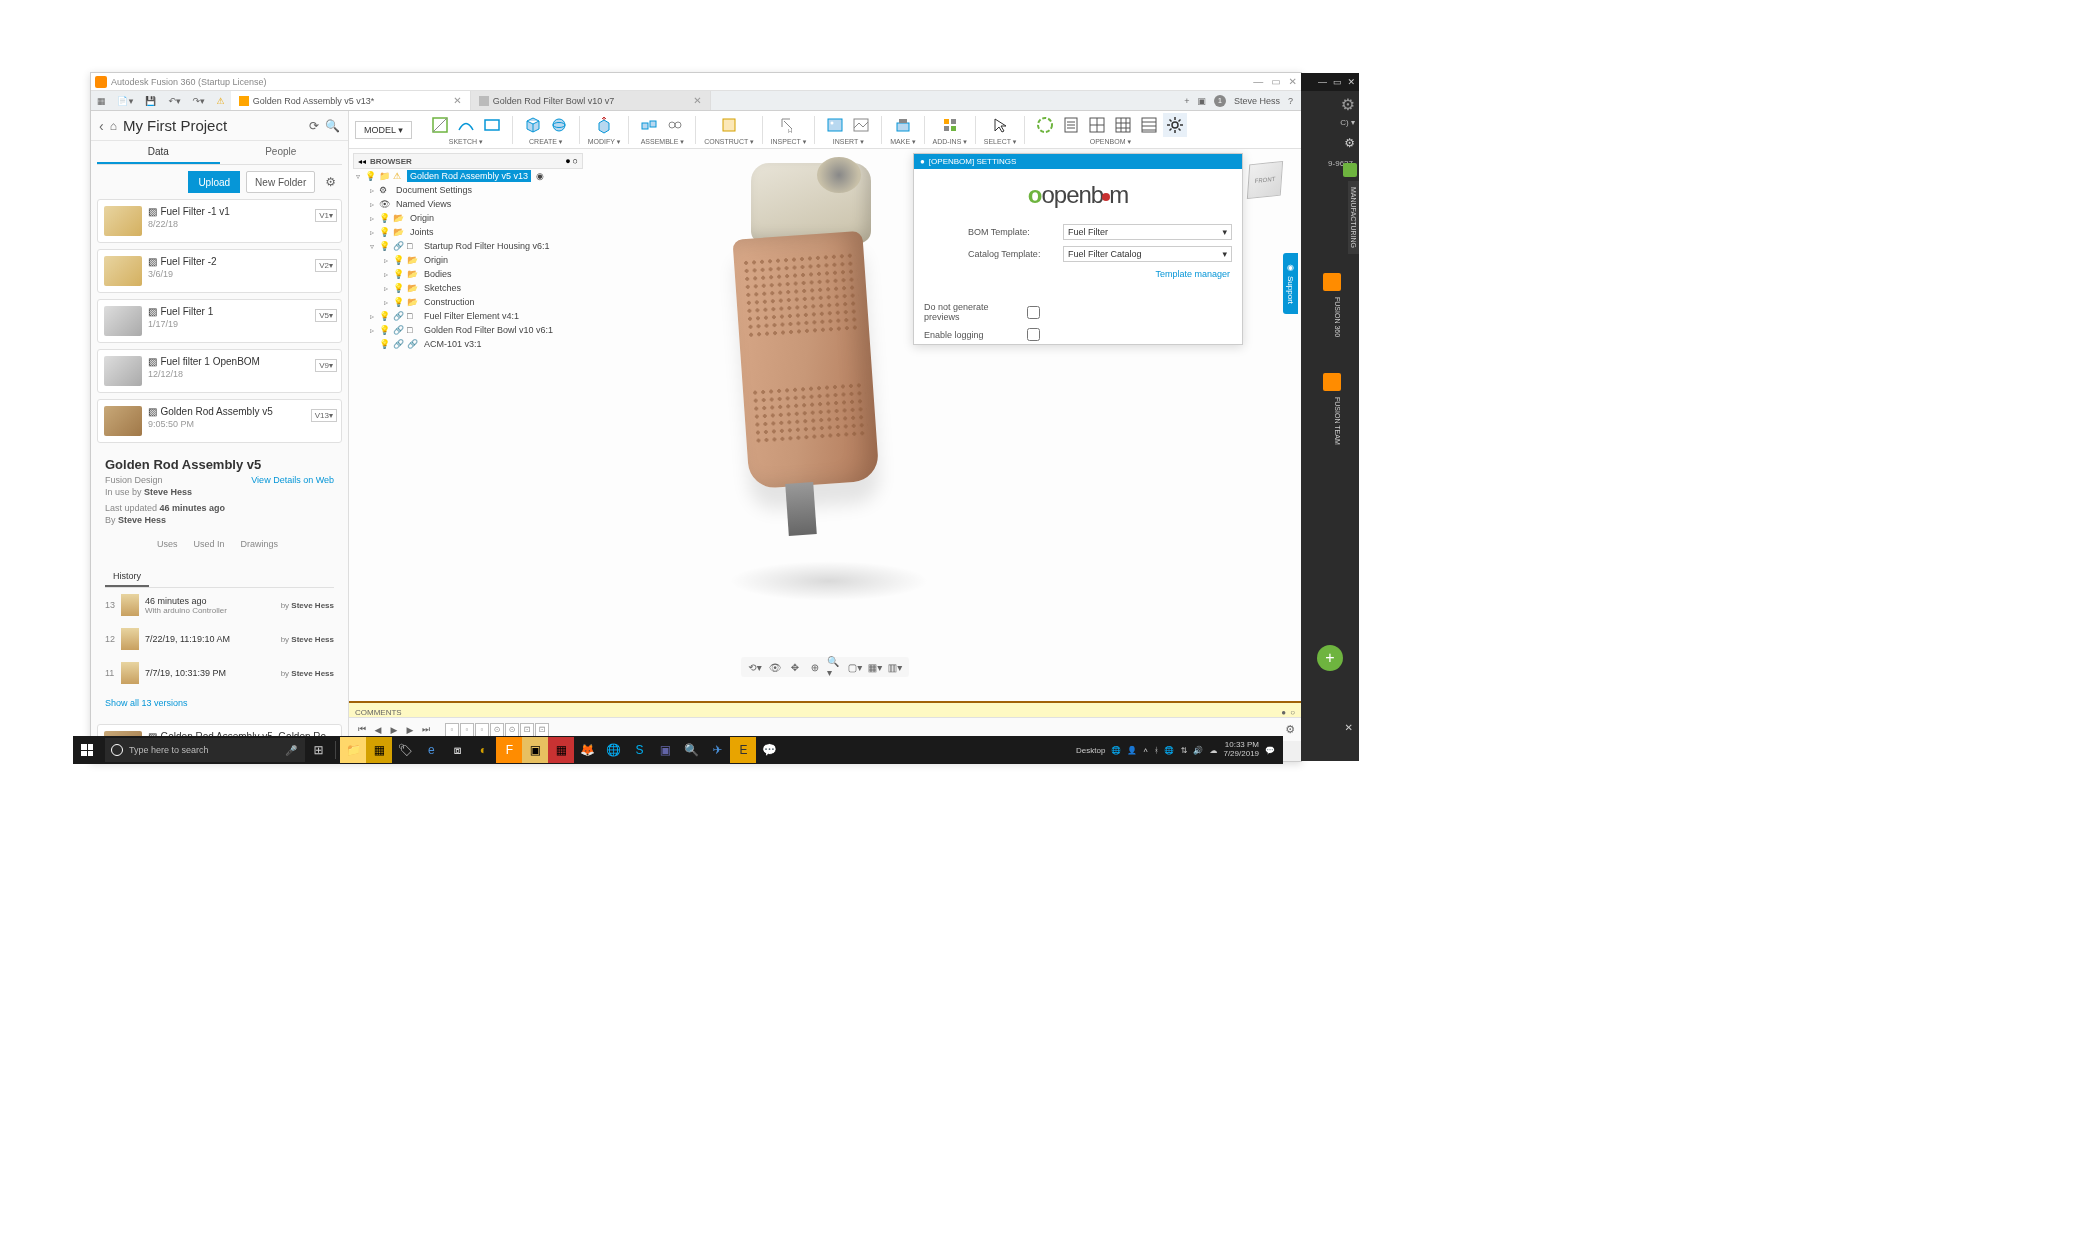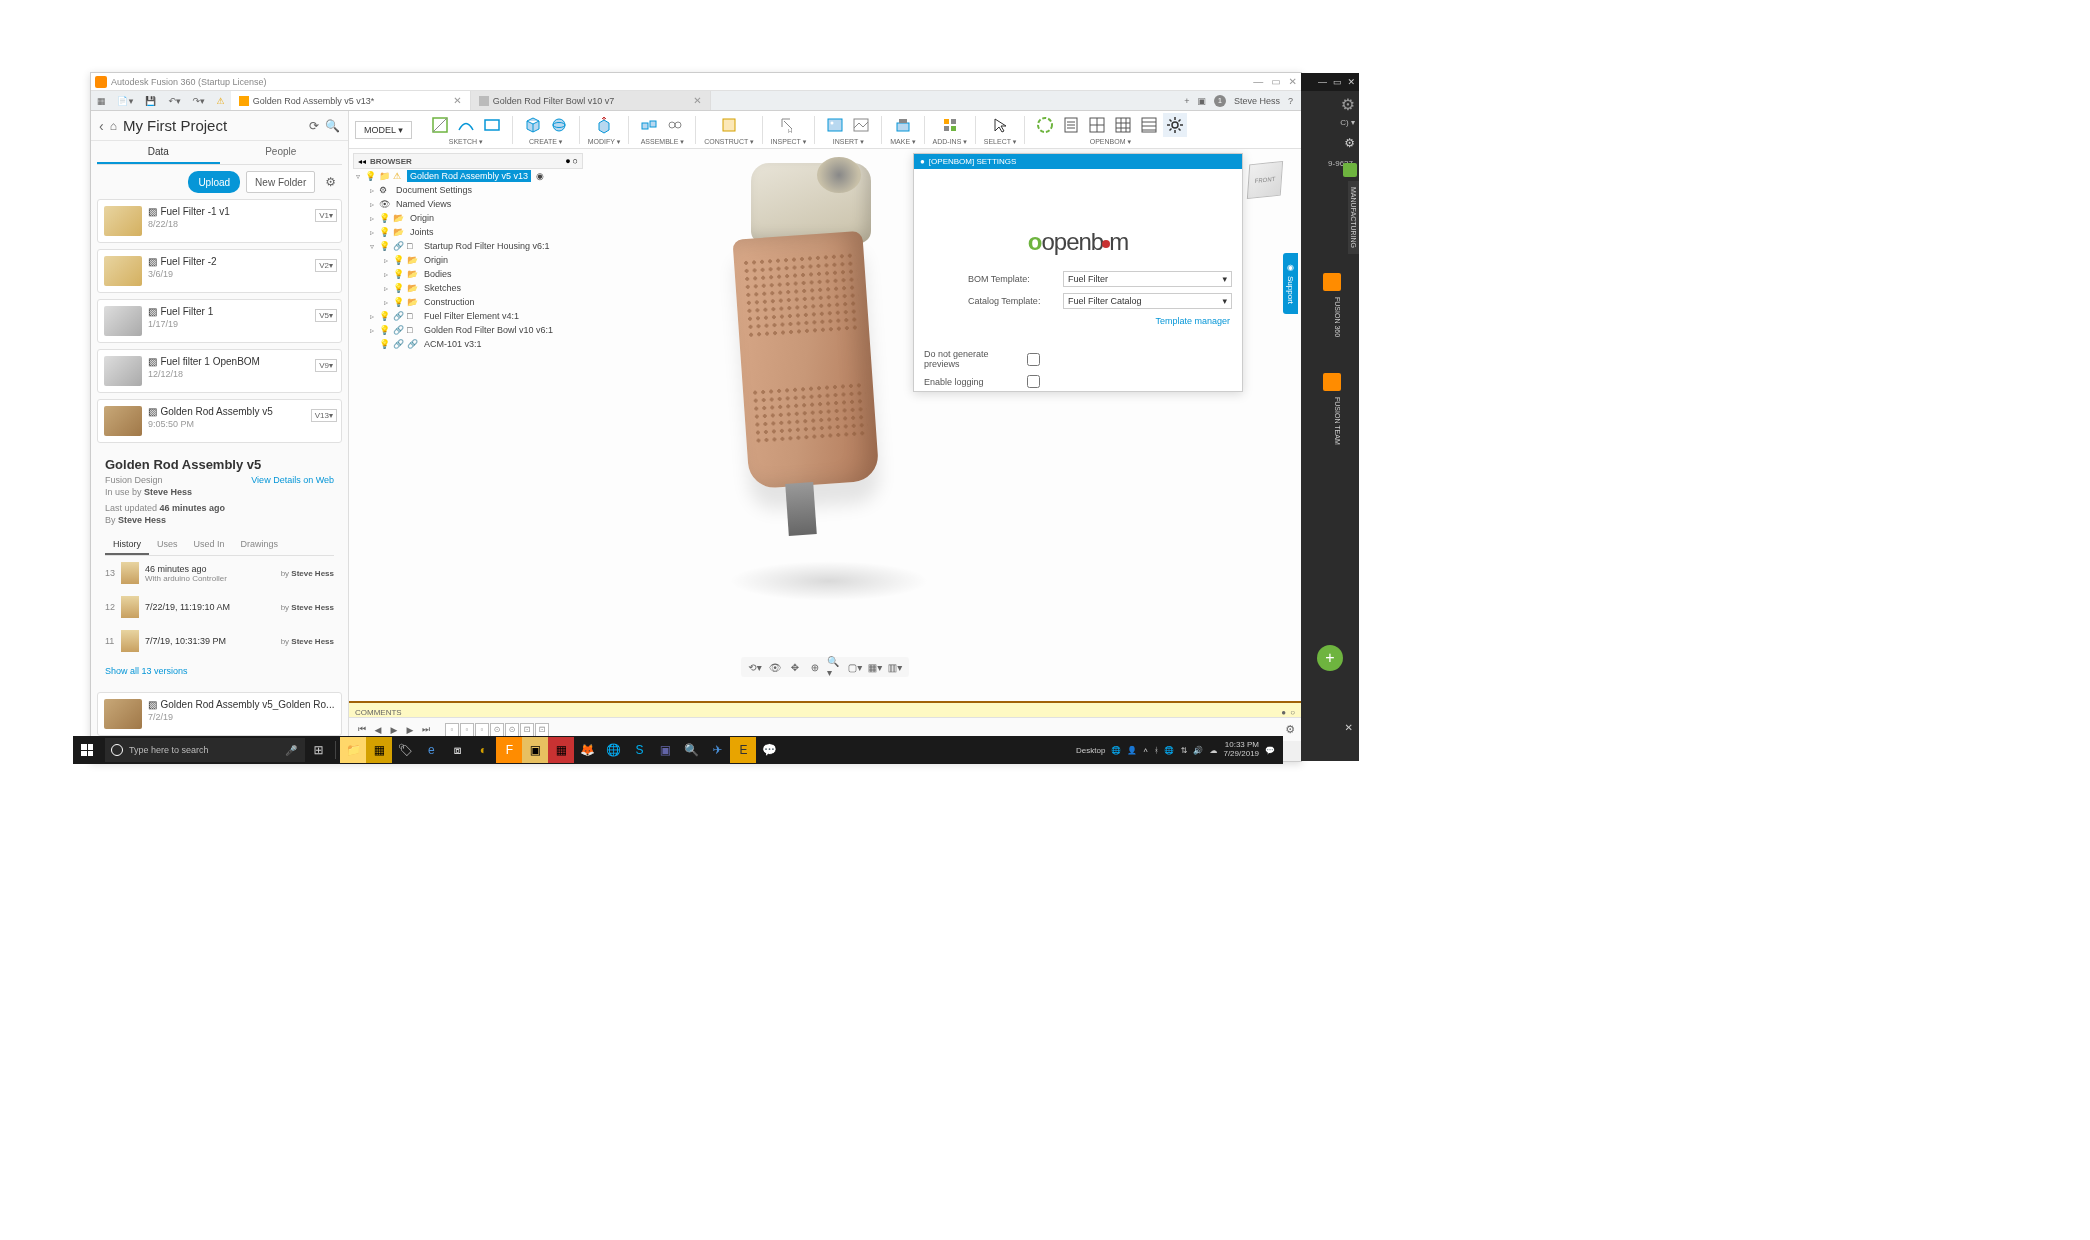--- a/index.html
+++ b/index.html
@@ -14,40 +14,40 @@
 .dp-header { display: flex; align-items: center; padding: 6px 8px; border-bottom: 1px solid #e5e5e5; }
 .dp-header .back { font-size: 14px; color: #666; margin-right: 6px; cursor:pointer; }
 .dp-header .home { font-size: 12px; color: #666; margin-right: 6px; }
 .dp-header .title { font-size: 15px; font-weight: 500; color: #333; flex: 1; }
 .dp-header .refresh,.dp-header .search { font-size: 12px; color: #666; margin-left: 6px; cursor:pointer;}
 .dp-close { position: absolute; top: -2px; right: -12px; width: 12px; height: 12px; font-size: 10px; color: #888; cursor:pointer;}
 .dp-tabs { display: flex; border-bottom: 1px solid #e0e0e0; margin: 0 6px; }
 .dp-tab { flex: 1; text-align: center; font-size: 10px; padding: 5px 0; color: #666; border-bottom: 2px solid transparent; cursor:pointer;}
 .dp-tab.active { border-bottom-color: #0696d7; color: #333; font-weight:500;}
 .dp-actions { display: flex; justify-content: flex-end; padding: 6px 8px; gap: 6px; }
-.btn-blue { background: #0696d7; color: #fff; font-size: 10px; padding: 4px 10px; border: none; border-radius: 10px; cursor:pointer;}
+.btn-blue { background: #0696d7; color: #fff; font-size: 10px; padding: 4px 10px; border: none; border-radius: 0; cursor:pointer;}
 .btn-gray { background: #fff; color: #555; font-size: 10px; padding: 4px 8px; border: 1px solid #ccc; border-radius: 2px; cursor:pointer;}
 .gear { font-size: 12px; color: #666; padding: 4px; cursor:pointer;}
 .dp-list { flex: 1; overflow-y: auto; padding: 0 6px; }
 .dp-item { background: #fff; border: 1px solid #e0e0e0; border-radius: 3px; margin-bottom: 6px; padding: 6px; position: relative; display: flex; }
 .dp-thumb { width: 38px; height: 30px; background: linear-gradient(135deg,#e8d4a0,#d4b060); border-radius: 2px; margin-right: 6px; flex-shrink: 0; }
 .dp-thumb.gray { background: linear-gradient(135deg,#ddd,#aaa); }
 .dp-thumb.brown { background: linear-gradient(135deg,#c8a878,#a07848); }
 .dp-item-info { flex: 1; font-size: 9px; }
 .dp-item-name { color: #333; font-size: 10px; display: flex; align-items: center; gap: 3px;}
 .dp-item-date { color: #999; margin-top: 2px; }
 .dp-ver { position: absolute; bottom: 20px; right: 4px; font-size: 8px; border: 1px solid #ccc; padding: 1px 3px; color: #666; background: #fff; cursor:pointer;}
 .dp-detail { padding: 8px; font-size: 10px; }
 .dp-detail-title { font-size: 13px; font-weight: 600; color: #333; margin-bottom: 3px; }
 .dp-detail-row { color: #888; font-size: 9px; margin-bottom: 2px; }
 .dp-detail-row a { color: #0696d7; text-decoration: none; float: right; }
 .dp-detail-row b { color: #555; }
 .dp-subtabs { display: flex; border-bottom: 1px solid #e0e0e0; margin-top: 10px; font-size: 9px; }
 .dp-subtab { padding: 4px 8px; color: #888; cursor:pointer; border-bottom: 2px solid transparent;}
-.dp-subtab.active { color: #333; border-bottom-color: #666;}
+.dp-subtab.active { color: #333; border-bottom-color: #666; margin-top: 32px;}
 .dp-history-item { display: flex; padding: 6px 0; font-size: 9px; align-items: center; }
 .dp-hi-num { width: 16px; color: #888; }
 .dp-hi-thumb { width: 18px; height: 22px; background: linear-gradient(#e8d4a0,#c8a060); margin-right: 6px; }
 .dp-hi-info { flex: 1; }
 .dp-hi-time { color: #333; font-size: 9px; font-weight: 500;}
 .dp-hi-desc { color: #888; font-size: 8px; }
 .dp-hi-by { color: #888; font-size: 8px; }
 .dp-hi-by b { color: #555; }
 .dp-showall { color: #0696d7; font-size: 9px; padding: 8px 0; display: block; cursor:pointer;}
 .main-area { flex: 1; display: flex; flex-direction: column; background: #fff; position: relative; }
@@ -86,21 +86,21 @@
 .model-3d { position: absolute; left: 38%; top: 14px; width: 280px; height: 480px; }
 .filter-top { position:absolute; top:0; left:40px; width:120px; height:80px; background: linear-gradient(160deg,#e8e4d8,#c8c0a8); border-radius: 18px 18px 12px 12px; box-shadow: inset -6px -6px 14px rgba(0,0,0,0.15);}
 .filter-inlet { position:absolute; top:-6px; right:10px; width:44px; height:36px; border-radius:50%; background: radial-gradient(circle,#888,#c8c0a8 70%); }
 .filter-body { position:absolute; top:72px; left:30px; width:130px; height:250px; background: linear-gradient(100deg, #d8a888 0%, #c89878 50%, #b07858 100%); border-radius: 10px 10px 26px 26px; transform: rotate(-4deg); box-shadow: inset -12px 0 22px rgba(0,0,0,0.15), 0 22px 18px rgba(0,0,0,0.1);}
 .filter-mesh { position:absolute; top:20px; left:8px; right:8px; height:80px; background-image: radial-gradient(#8a5838 2px, transparent 2px); background-size: 8px 8px; opacity:0.55; border-radius:6px;}
 .filter-mesh2 { top:150px; height:55px; }
 .filter-bottom { position:absolute; top:320px; left:76px; width:28px; height:52px; background:linear-gradient(#999,#666); transform:rotate(-4deg);}
 .filter-shadow { position:absolute; top:398px; left:18px; width:200px; height:40px; background: radial-gradient(ellipse, rgba(0,0,0,0.14), transparent 70%); }
 .settings-panel { position: absolute; top: 4px; right: 58px; width: 330px; background: #fff; border: 1px solid #ccc; box-shadow: 0 2px 10px rgba(0,0,0,0.15); font-size: 9px; }
 .sp-title { background: #0696d7; color: #fff; padding: 3px 6px; font-size: 8px; display:flex; align-items:center; gap:4px;}
-.sp-logo { padding: 12px 0; text-align: center; font-size: 24px; font-weight: 400; color: #444; letter-spacing:-1px;margin-top:47px;}
+.sp-logo { padding: 12px 0; text-align: center; font-size: 24px; font-weight: 400; color: #444; letter-spacing:-1px;}
 .sp-logo .ogreen { color: #6eb43f; font-weight:600;}
 .sp-logo .dot { display:inline-block; width:8px; height:8px; border-radius:50%; background:#c83232; margin: 0 -1px; vertical-align:middle;}
 .sp-row { display: flex; padding: 3px 10px; align-items: center; }
 .sp-row label { width: 95px; color: #555; font-size:9px;margin-left:44px;}
 .sp-row select, .sp-row .sel { flex: 1; border: 1px solid #ccc; padding: 2px 4px; font-size: 9px; background: #fff; cursor:pointer; color:#333; display:flex; justify-content:space-between;}
 .sp-link { text-align: right; padding: 4px 12px; }
 .sp-link a { color: #0696d7; font-size: 9px; text-decoration: none; cursor:pointer;}
 .sp-check { display: flex; padding: 3px 10px; align-items: center; gap:8px;}
 .sp-check label { width: 95px; color: #555; font-size:9px;}
 .sp-buttons { display: flex; justify-content: flex-end; padding: 8px 10px; gap: 6px; border-top:0;}

